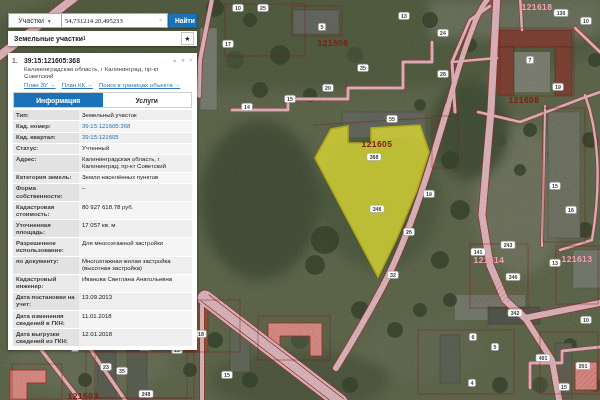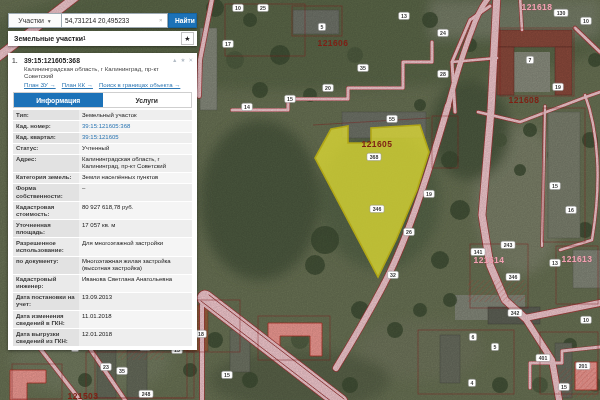--- a/index.html
+++ b/index.html
@@ -8,21 +8,21 @@
   #map-viewport{position:absolute;inset:0;cursor:grab}
   #map-viewport svg{display:block}
 
   
   .search-bar{position:absolute;left:8px;top:13px;height:15px;display:flex;z-index:20;
               font-size:7px;box-shadow:0 1px 2px rgba(0,0,0,.35)}
   .dropdown{width:54px;background:#fbfbfb;border:1px solid #9daab2;box-sizing:border-box;
             display:flex;align-items:center;justify-content:center;gap:3px;color:#333;cursor:pointer}
   .dd-caret{font-size:5px;color:#555}
   .search-input{width:106px;height:15px;border:1px solid #9daab2;border-left:none;box-sizing:border-box;
-                font-size:6.6px;padding:0 9px 0 3px;color:#222;font-family:Liberation Sans, sans-serif}
+                font-size:6.6px;padding:0 9px 0 3px;color:#222;font-family:Liberation Serif, serif}
   .clear-x{position:absolute;left:151px;top:4px;font-size:6px;color:#b5b5b5;cursor:pointer}
   .search-btn{width:29px;background:#1c72b8;border:1px solid #15639f;color:#fff;
               font-size:6.6px;font-weight:bold;cursor:pointer;font-family:"Liberation Sans",sans-serif}
 
   
   .results-header{position:absolute;left:8px;top:31px;width:189px;height:15px;background:#fff;
                   display:flex;align-items:center;box-sizing:border-box;padding:0 3px 0 6px;
                   z-index:19;box-shadow:0 1px 2px rgba(0,0,0,.4)}
   .results-title{font-size:7px;font-weight:bold;color:#222}
   .results-sup{font-size:4.5px;vertical-align:super;color:#222;font-weight:bold}

